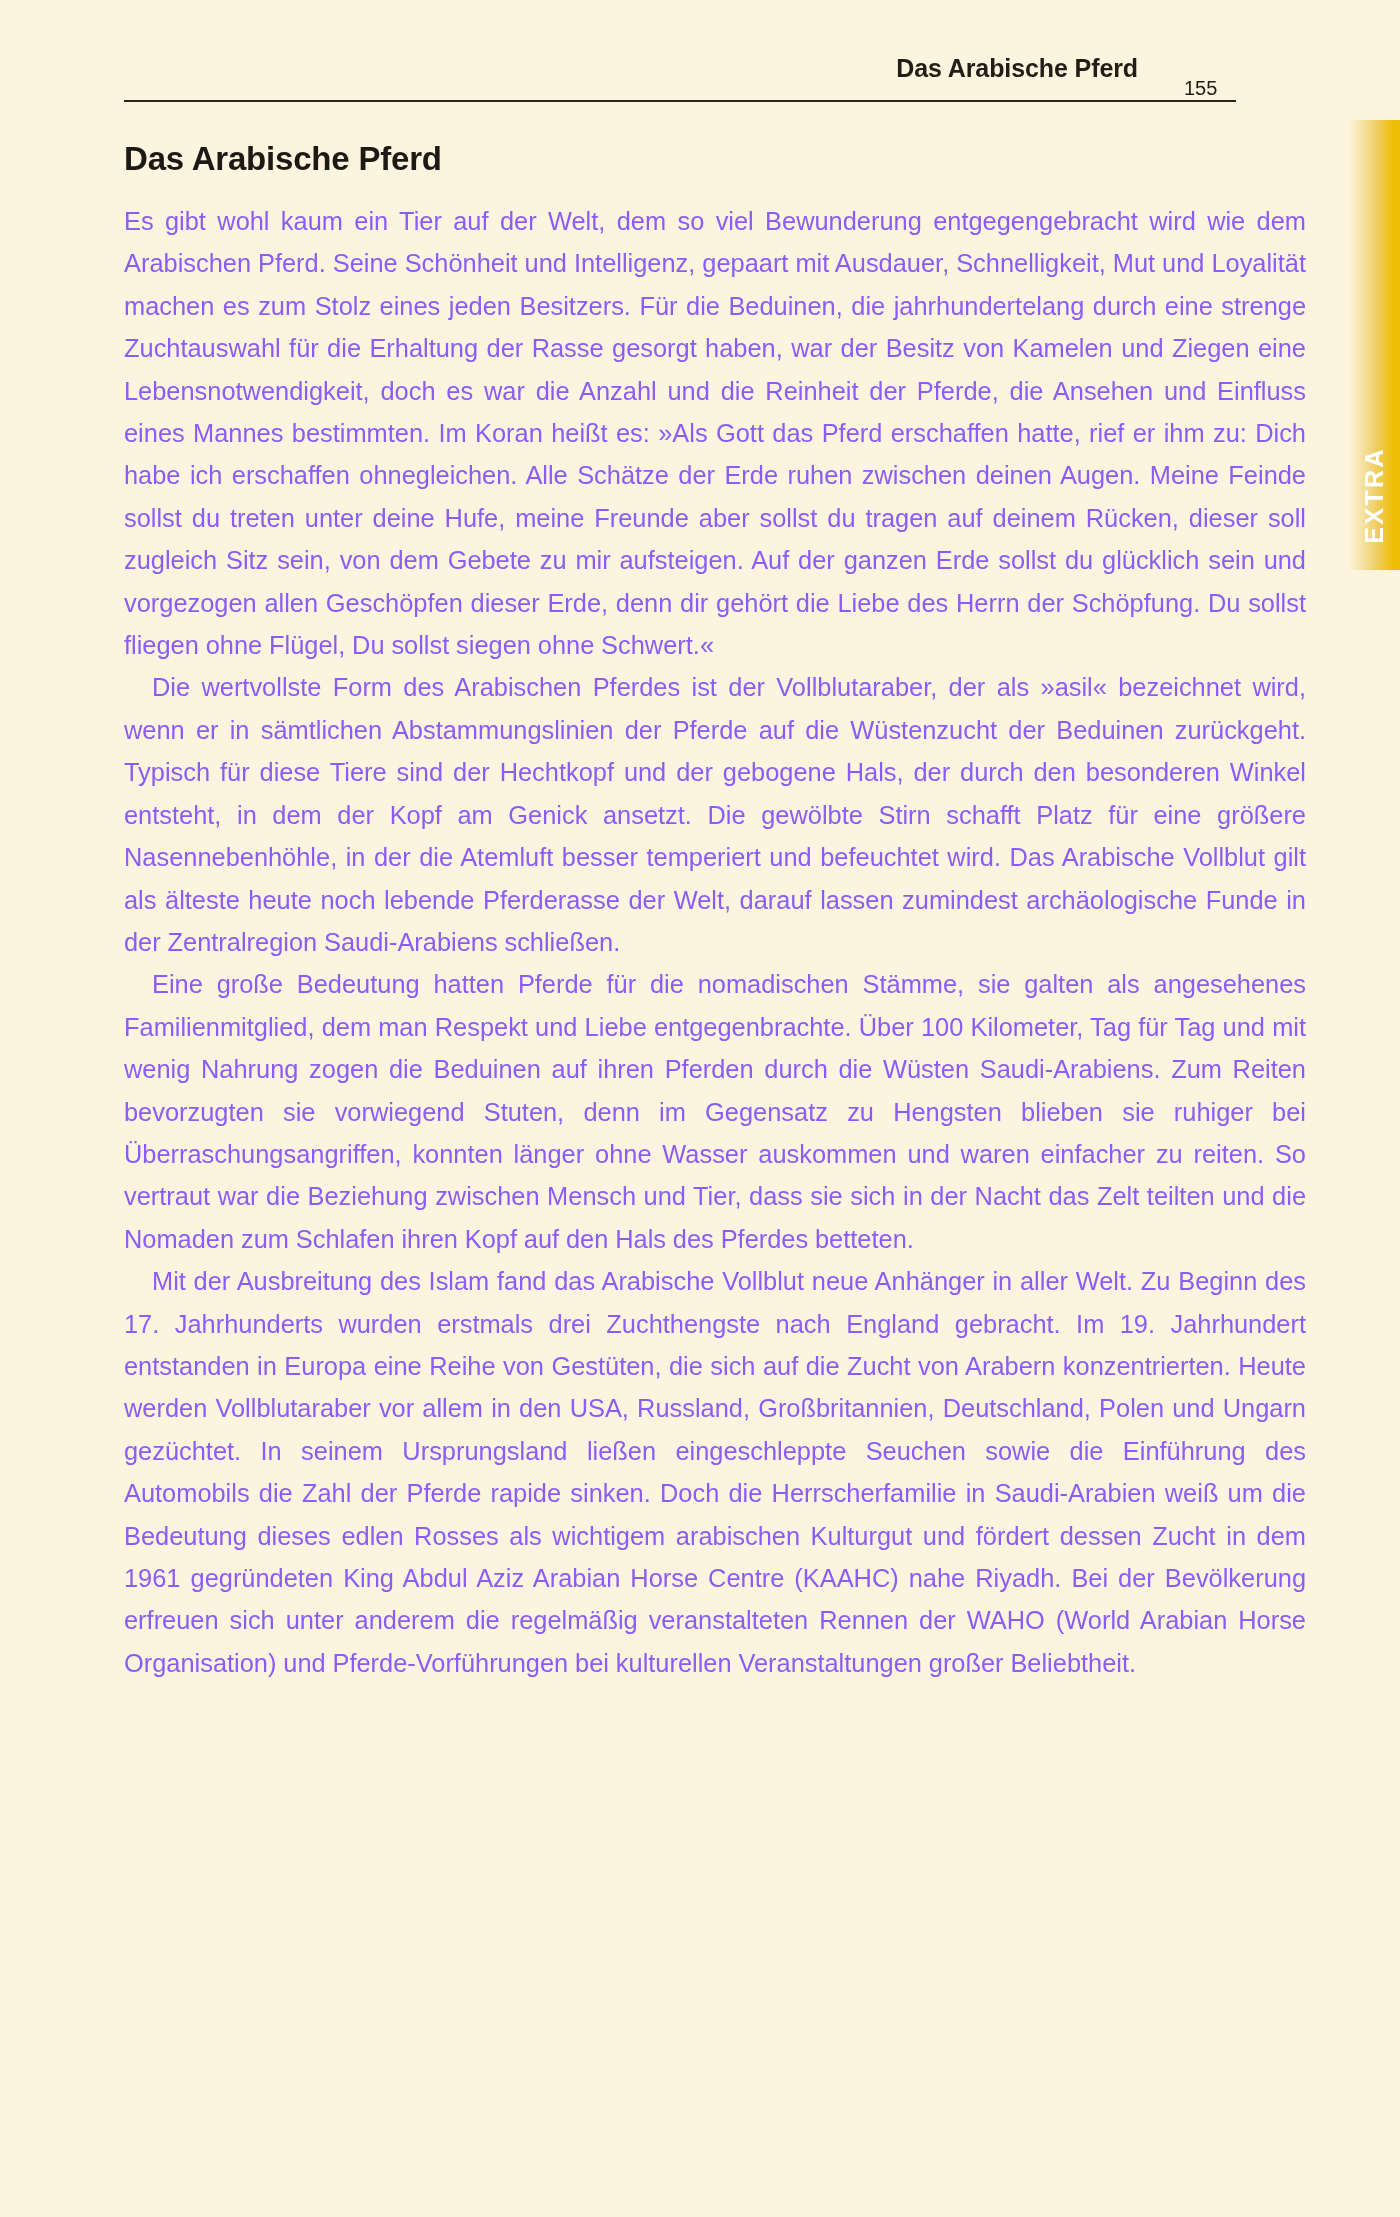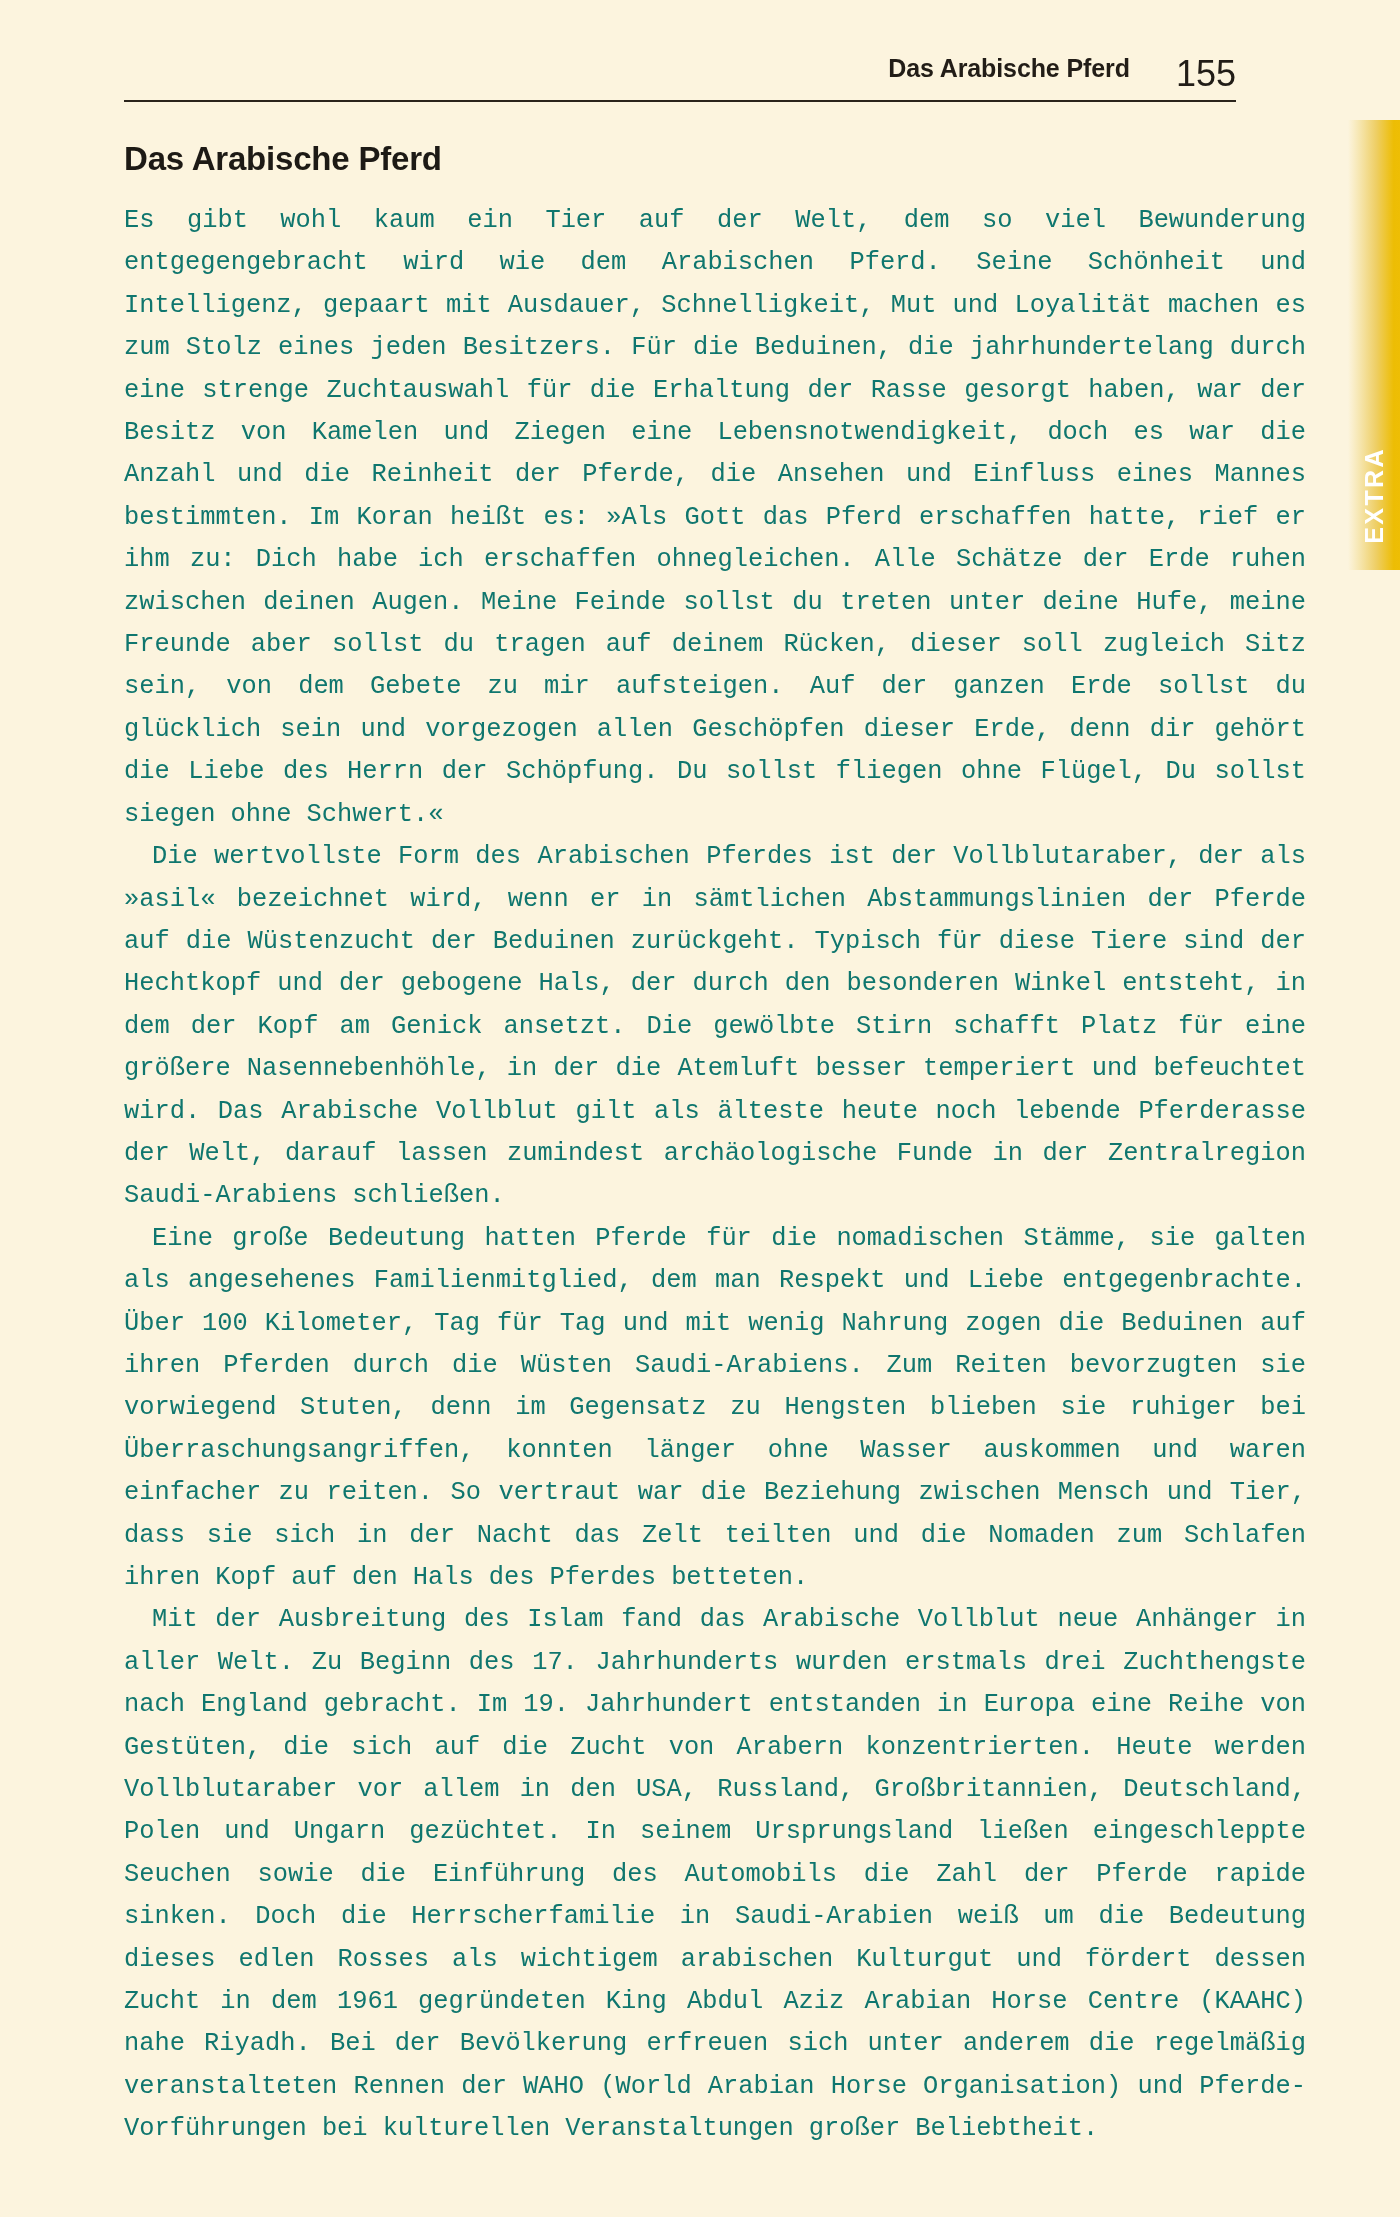--- a/index.html
+++ b/index.html
@@ -34,26 +34,27 @@
     gap: 46px;
   }
   .running-head-title {
     font-size: 25px;
     font-weight: bold;
     letter-spacing: -0.1px;
     color: #221d17;
     line-height: 1;
   }
   .running-head-page {
-    font-size: 36px;
+    font-size: 20px;
     font-weight: normal;
     color: #221d17;
     line-height: 1;
     min-width: 52px;
-    text-align: right;
+    text-align: left;
+    margin-top: 22px;
   }
   .head-rule {
     position: absolute;
     left: 124px;
     right: 164px;
     top: 100px;
     height: 2px;
     background: #2b241b;
   }
 
@@ -67,22 +68,21 @@
     color: #1d1a15;
     letter-spacing: -0.2px;
   }
 
   
   .body-col {
     position: absolute;
     left: 124px;
     top: 200px;
     width: 1182px;
-    color: #0f766e;
-    font-family: Liberation Mono, monospace;
+    color: #8b5cf6;
   }
   .para {
     font-size: 25.4px;
     line-height: 42.4px;
     text-align: justify;
     text-justify: inter-word;
     margin: 0;
     hyphens: manual;
     word-spacing: -0.2px;
   }

